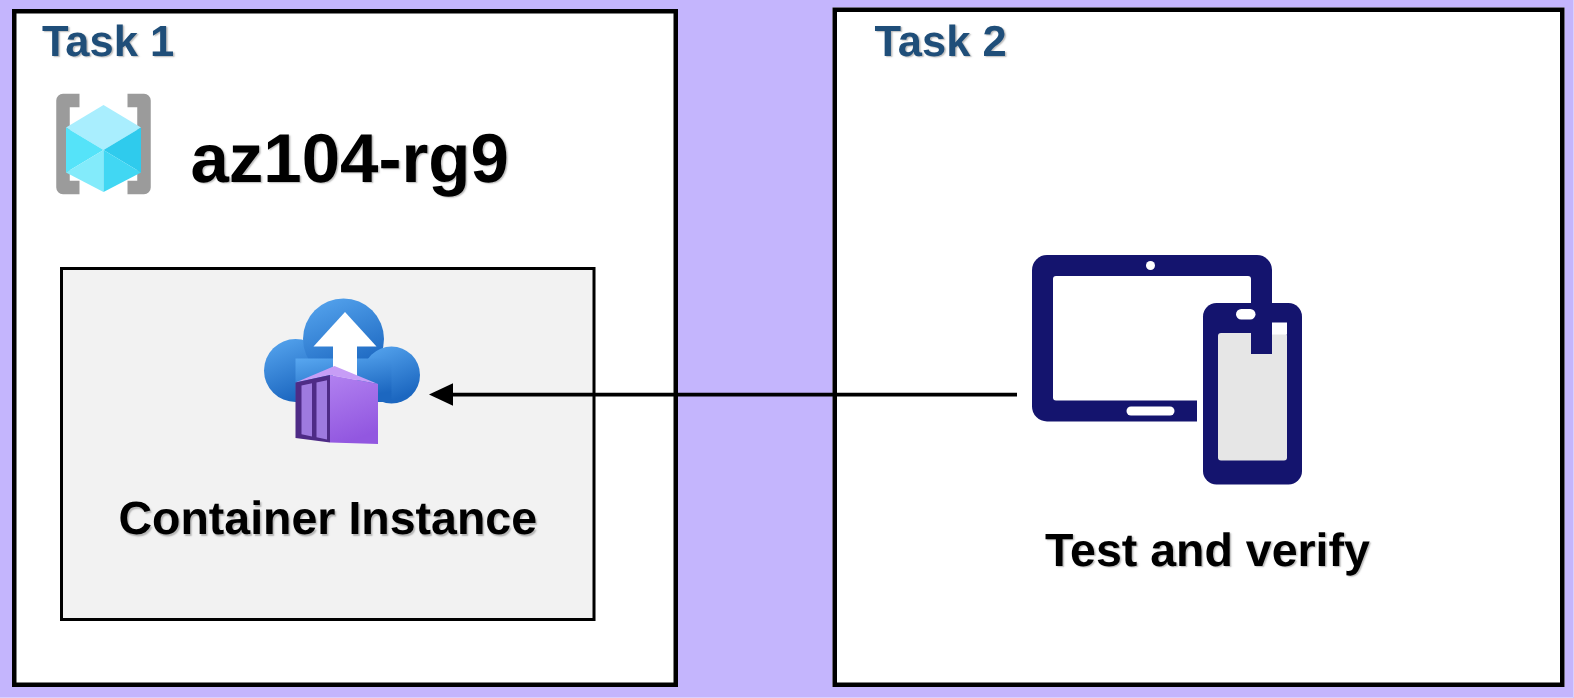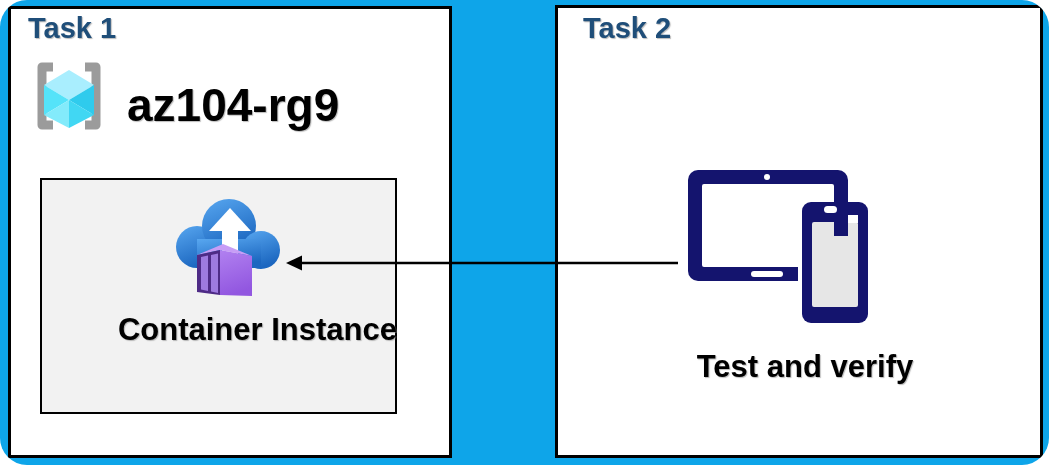--- a/index.html
+++ b/index.html
@@ -4,23 +4,22 @@
 <style>
   * { box-sizing: border-box; margin: 0; padding: 0; }
   body {
     font-family: "Liberation Sans", "DejaVu Sans", sans-serif;
     background: #ffffff;
   }
   .canvas {
     position: relative;
     width: 1049px;
     height: 465px;
-    background: #0ea5e9;
+    background: #c4b5fd;
     overflow: hidden;
-    border-radius: 27px;
   }
   .task-box {
     position: absolute;
     border: 3px solid var(--box-border, #000);
     background: #ffffff;
   }
   .task1 { left: 8px; top: 6px; width: 444px; height: 452px; }
   .task2 { left: 555px; top: 5px; width: 488px; height: 453px; }
   .task-title {
     position: absolute;
@@ -46,23 +45,23 @@
   .ci-box {
     position: absolute;
     left: 40px; top: 178px;
     width: 357px; height: 236px;
     background: var(--ci-box-bg, #F2F2F2);
     border: 2px solid var(--box-border, #000);
   }
   .ci-icon { position: absolute; left: 173px; top: 195px; }
   .ci-label {
     position: absolute;
-    left: 40px; top: 312px;
+    left: 40px; top: 328px;
     width: 357px;
-    text-align: right;
+    text-align: center;
     font-size: 31px;
     font-weight: bold;
     color: #000;
     text-shadow: 1px 1px 1px rgba(130,130,130,0.55);
     white-space: nowrap;
   }
   .devices { position: absolute; left: 686px; top: 168px; width: 195px; height: 162px; }
   .devices div { position: absolute; }
   .tablet-body   { left: 2px;   top: 2px;   width: 160px; height: 111px; background: var(--device-navy, #14146E); border-radius: 10px; }
   .tablet-screen { left: 16px;  top: 16px;  width: 132px; height: 83px;  background: #fff; border-radius: 2px; }

